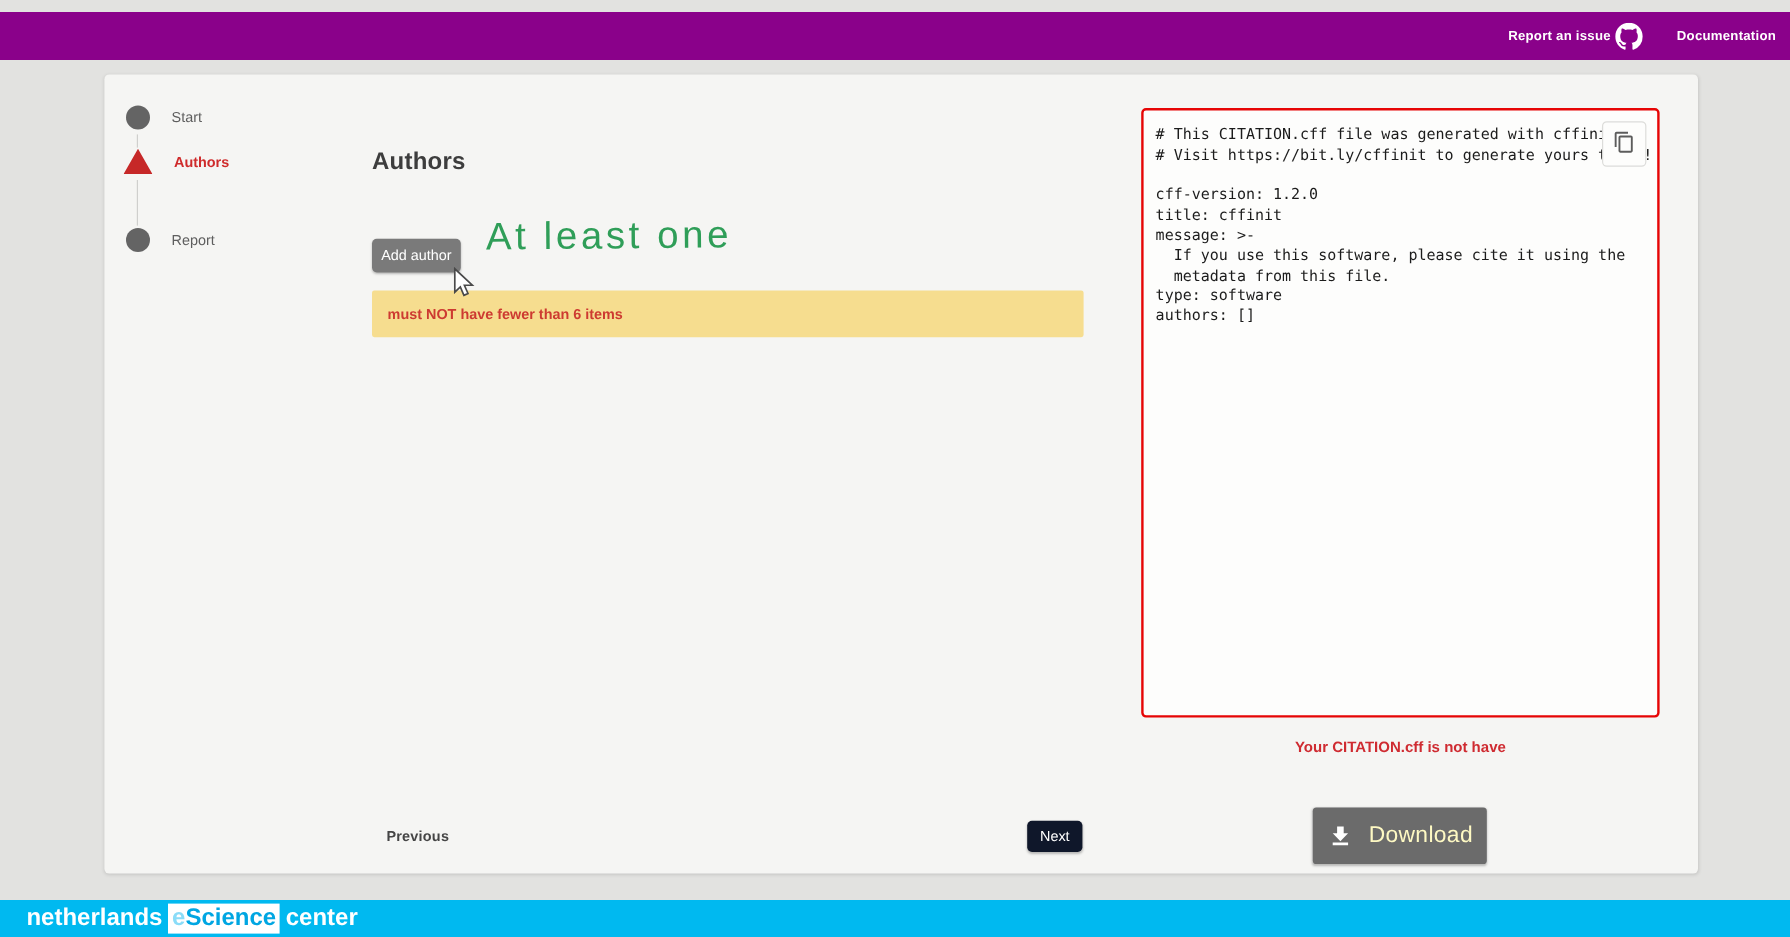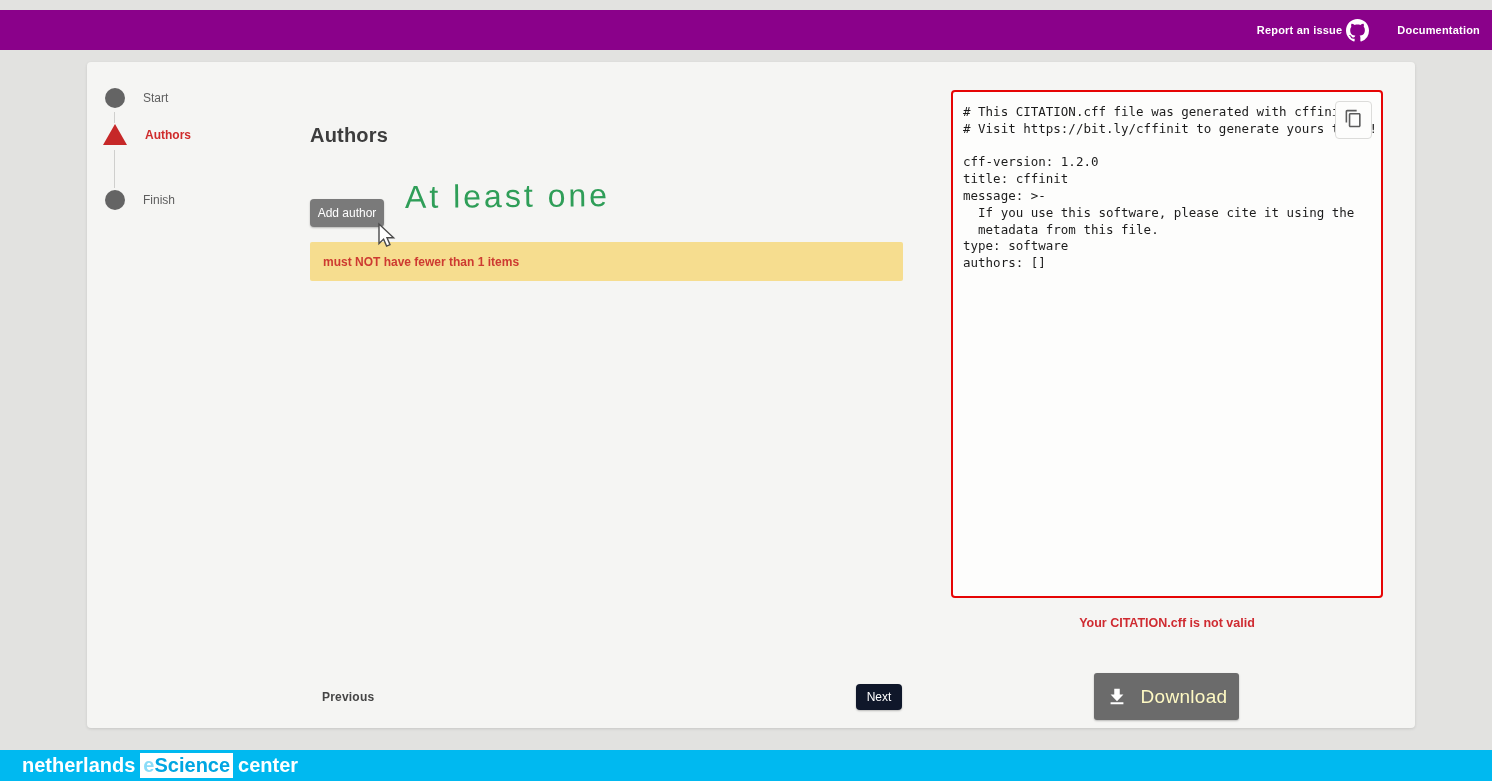--- a/index.html
+++ b/index.html
@@ -153,39 +153,39 @@
         <svg class="warn-icon" viewBox="0 0 24 21">
           <path fill="#c62828" d="M12 0 24 21H0L12 0zm1.3 17.6h-2.6v-2.4h2.6v2.4zm0-4.3h-2.6V7.6h2.6v5.7z"></path>
           <path fill="#ffffff" d="M10.7 15.2h2.6v2.4h-2.6zM10.7 7.6h2.6v5.7h-2.6z" opacity="0"></path>
         </svg>
       </span>
       <span class="step-label error">Authors</span>
     </div>
     <div class="step-line l2"></div>
     <div class="step step-finish">
       <span class="step-circle"></span>
-      <span class="step-label">Finish</span>
+      <span class="step-label">Report</span>
     </div>
   </nav>
 
   
   <h1 class="page-title">Authors</h1>
 
   <button class="btn add-author-btn">Add author</button>
 
   <span class="annotation">At least one</span>
 
   <span>
     <svg class="cursor-icon" viewBox="0 0 24 28">
       <path d="M6 2v19.5l4.6-4.4 3 7 3.4-1.5-3-6.9h6.6L6 2z" fill="#ffffff" stroke="#4a4a4a" stroke-width="1.4"></path>
     </svg>
   </span>
 
   <div class="alert">
-    <span class="alert-text">must NOT have fewer than 1 items</span>
+    <span class="alert-text">must NOT have fewer than 6 items</span>
   </div>
 
   <button class="prev-btn">Previous</button>
   <button class="btn next-btn">Next</button>
 
   
   <section class="code-panel">
     <pre class="code-pre"># This CITATION.cff file was generated with cffinit.
 # Visit https://bit.ly/cffinit to generate yours today!
 
@@ -198,21 +198,21 @@
 authors: []</pre>
     <button class="copy-btn" aria-label="copy">
       <span>
         <svg viewBox="0 0 24 24" fill="#5c5c5c">
           <path d="M16 1H4c-1.1 0-2 .9-2 2v14h2V3h12V1zm3 4H8c-1.1 0-2 .9-2 2v14c0 1.1.9 2 2 2h11c1.1 0 2-.9 2-2V7c0-1.1-.9-2-2-2zm0 16H8V7h11v14z"></path>
         </svg>
       </span>
     </button>
   </section>
 
-  <div class="invalid-msg">Your CITATION.cff is not valid</div>
+  <div class="invalid-msg">Your CITATION.cff is not have</div>
 
   <button class="btn download-btn">
     <span style="display:flex;">
       <svg viewBox="0 0 24 24" fill="#ffffff">
         <path d="M5 20h14v-2.4H5V20zM19 9.2h-4V3H9v6.2H5l7 7.3 7-7.3z"></path>
       </svg>
     </span>
     <span>Download</span>
   </button>
 

